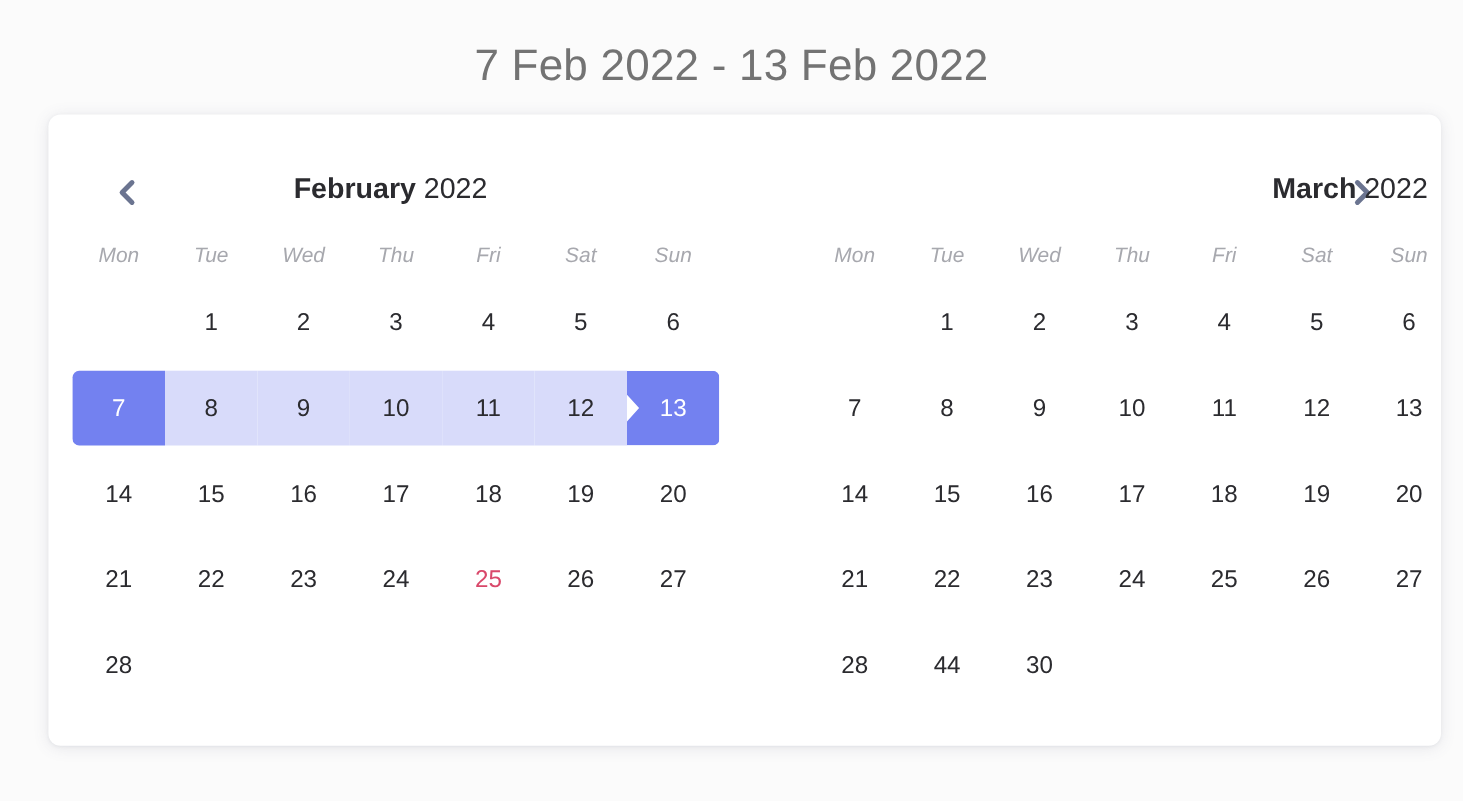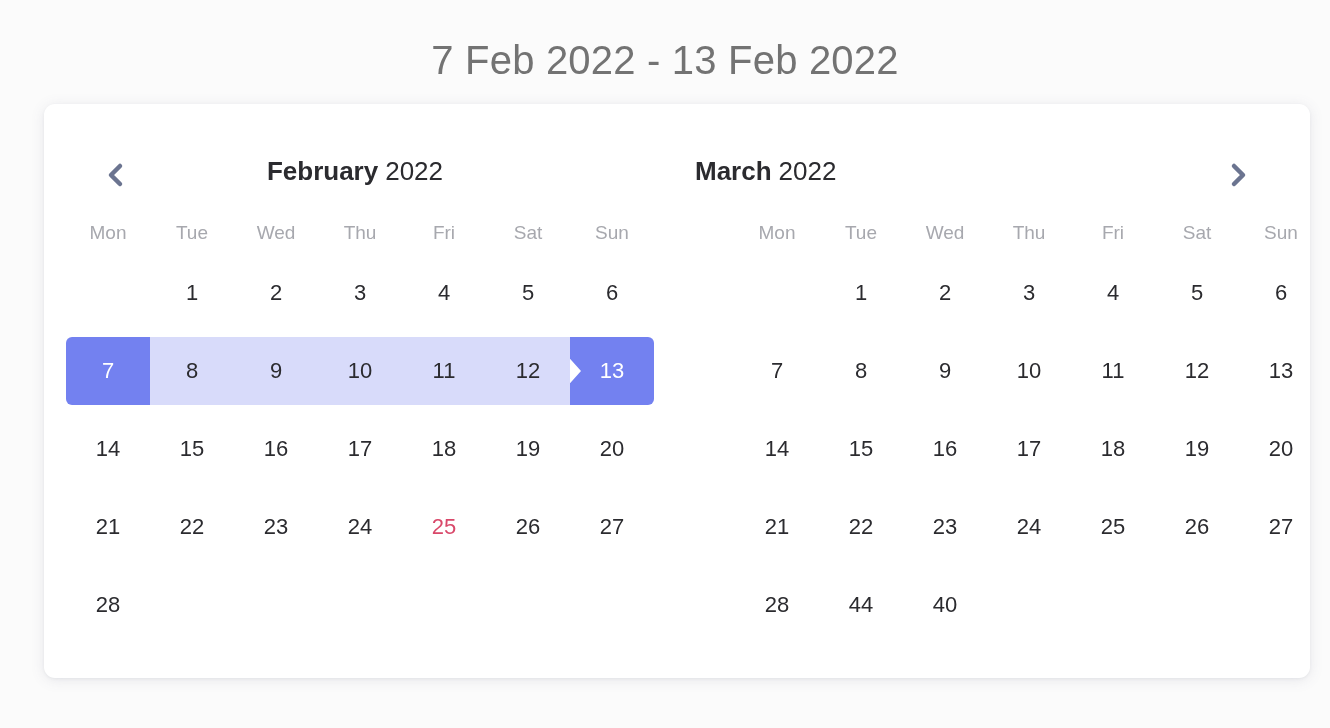--- a/index.html
+++ b/index.html
@@ -77,21 +77,21 @@
     position: absolute;
     top: 52px;
     font-size: 26px;
     color: #2b2b2f;
     white-space: nowrap;
   }
   .month-label .m-name { font-weight: 700; }
   .month-label .m-year { font-weight: 400; margin-left: 7px; }
 
   .month-label-left  { left: 0; width: 622px; text-align: center; }
-  .month-label-right { left: 651px; width: 622px; text-align: left; }
+  .month-label-right { left: 632px; width: 622px; text-align: right; }
 
   
   .calendars {
     position: absolute;
     left: 0;
     top: 108px;
     width: 100%;
     display: flex;
   }
 
@@ -100,20 +100,21 @@
     position: relative;
   }
   .month-left  { padding-left: 22px; }
   .month-right { padding-left: 58px; }
 
   .weekday-row {
     display: grid;
     grid-template-columns: repeat(7, 84px);
     height: 42px;
     align-items: center;
+    font-style: italic;
   }
   .weekday {
     text-align: center;
     font-size: 19px;
     font-weight: 400;
     color: #a7a8ae;
   }
 
   .weeks { position: relative; }
 
@@ -449,21 +450,21 @@
               </div>
             </div>
             <div class="week-row">
               <div class="day-cell">
                 <span>28</span>
               </div>
               <div class="day-cell">
                 <span>44</span>
               </div>
               <div class="day-cell">
-                <span>40</span>
+                <span>30</span>
               </div>
               <div class="day-cell empty"></div>
               <div class="day-cell empty"></div>
               <div class="day-cell empty"></div>
             </div>
           </div>
       </div>
 
     </div>
 

